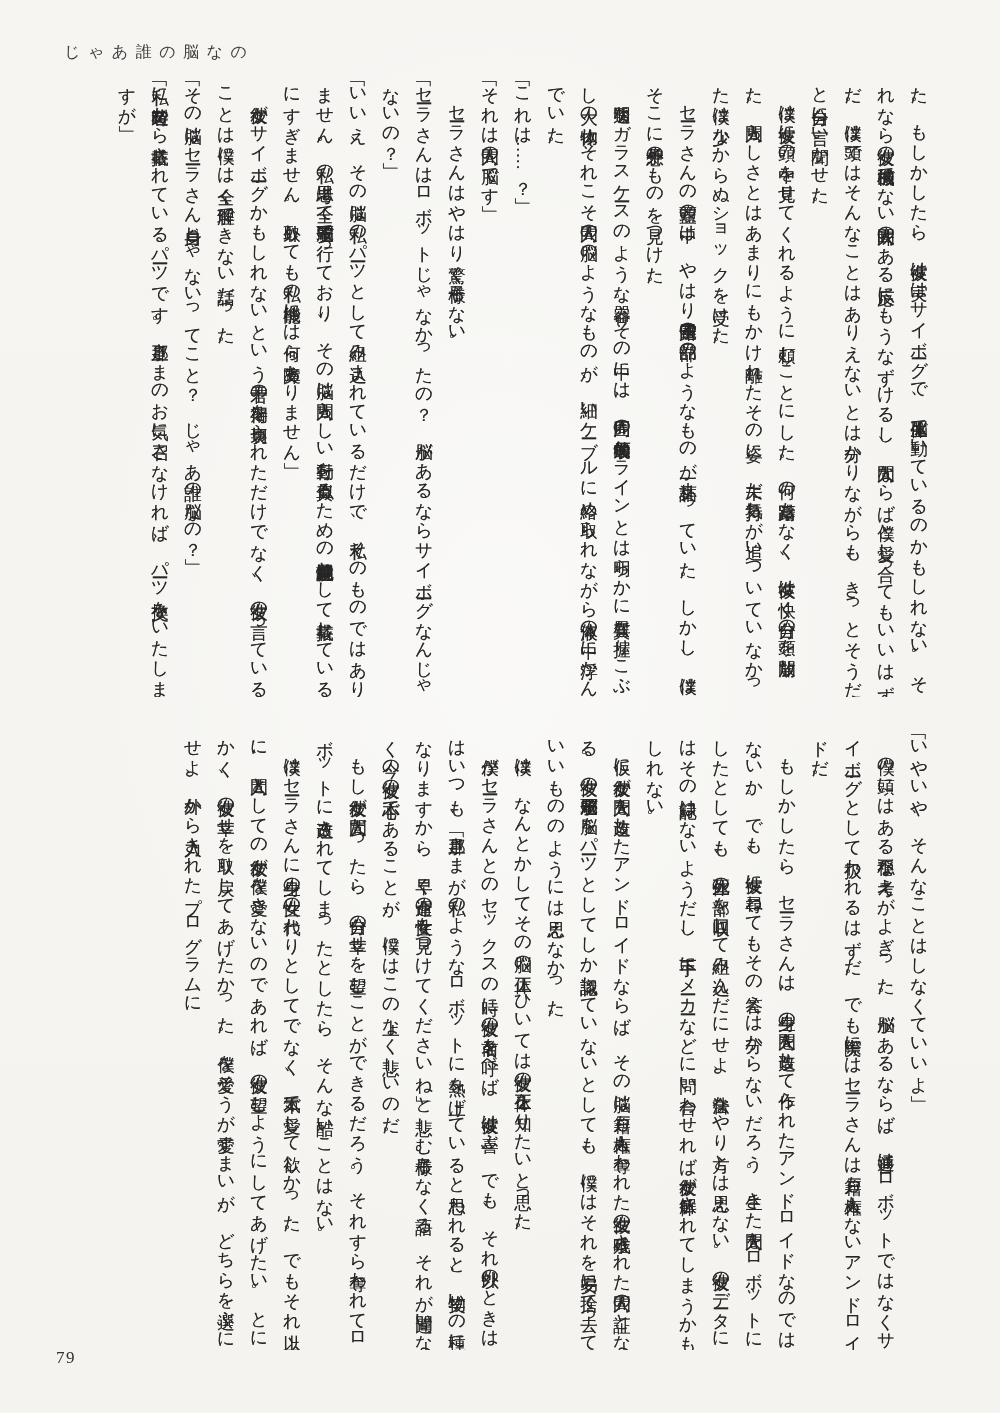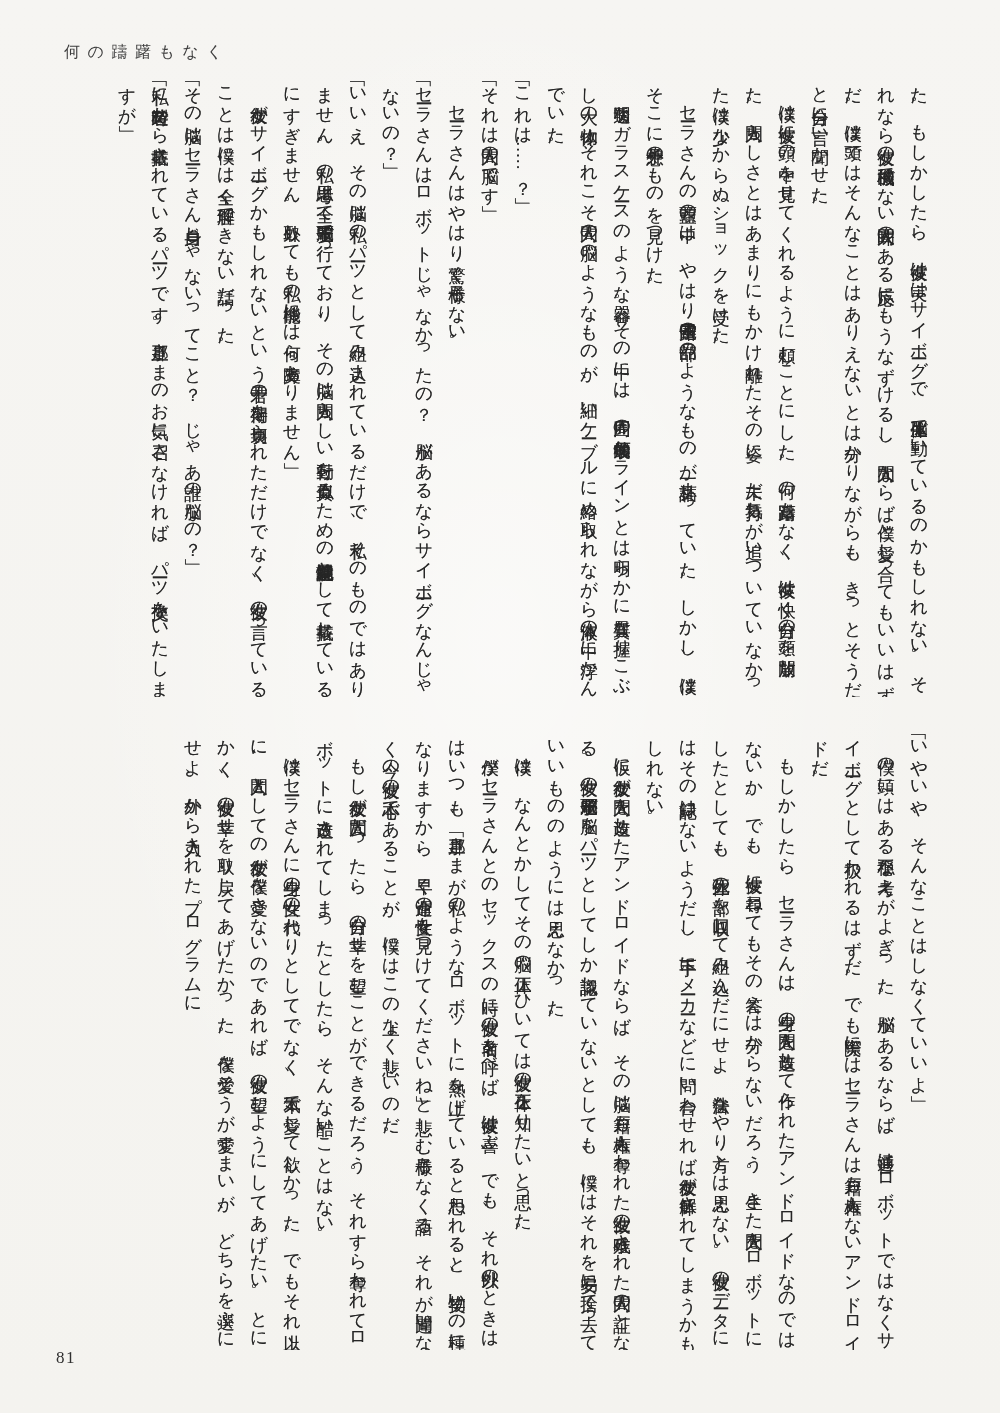--- a/index.html
+++ b/index.html
@@ -53,21 +53,21 @@
     left: 56px;
     font-size: 17px;
     letter-spacing: 1.5px;
     color: #303030;
   }
 </style>
 </head>
 <body>
 
 <div class="page">
-  <div class="running-header">何の躊躇もなく</div>
+  <div class="running-header">じゃあ誰の脳なの</div>
 
   <div class="vblock" id="block-top">
       <p class="">た。もしかしたら、彼女は実はサイボーグで、生体脳で動いているのかもしれない。それなら彼女の機械的でない人間味のある反応にもうなずけるし、人間ならば僕と愛し合ってもいいはずだ。僕は頭ではそんなことはありえないとは分かりながらも、きっとそうだと自分に言い聞かせた。</p>
       <p class="indent">僕は彼女に頭の中を見せてくれるように頼むことにした。何の躊躇もなく、彼女は快く自分の頭を開放した。人間らしさとはあまりにもかけ離れたその姿に、未だ気持ちが追いついていなかった僕は少なからぬショックを受けた。</p>
       <p class="indent">セーラさんの頭蓋の中は、やはり電子回路の部品のようなものが一杯詰まっていた。しかし、僕はそこに予想外のものを見つけた。</p>
       <p class="indent">透明なガラスケースのような容器。その中には、周囲の幾何学的なラインとは明らかに異質な握りこぶし大の物体、それこそ人間の脳のようなものが、細いケーブルに絡め取られながら液体の中に浮かんでいた。</p>
       <p class="">「これは……？」</p>
       <p class="">「それは人間の脳です」</p>
       <p class="indent">セーラさんはやはり驚く様子もない。</p>
       <p class="">「セーラさんはロボットじゃなかったの？　脳があるならサイボーグなんじゃないの？」</p>
@@ -81,14 +81,14 @@
       <p class="">「いやいや、そんなことはしなくていいよ」</p>
       <p class="indent">僕の頭にはある不穏な考えがよぎった。脳があるならば、普通はロボットではなくサイボーグとして扱われるはずだ。でも実際にはセーラさんは戸籍も人権もないアンドロイドだ。</p>
       <p class="indent">もしかしたら、セーラさんは、生身の人間を改造して作られたアンドロイドなのではないか。でも、彼女に尋ねてもその答えは分からないだろう。生きた人間をロボットに改造したとしても、死体の一部を回収して組み込んだにせよ、合法なやり方とは思えない。彼女のデータにはその記録はないようだし、下手にメーカーなどに問い合わせれば彼女が解体されてしまうかもしれない。</p>
       <p class="indent">仮に彼女が人間を改造したアンドロイドならば、その脳は戸籍も人権も奪われた彼女の唯一残された人間の証となる。彼女の電子頭脳が脳をパーツとしてしか認識していないとしても、僕にはそれを安易に捨て去っていいもののようには思えなかった。</p>
       <p class="indent">僕は、なんとかしてその脳の正体、ひいては彼女の正体を知りたいと思った。</p>
       <p class="indent">僕がセーラさんとのセックスの時に彼女の名前を呼べば、彼女は喜ぶ。でも、それ以外のときは彼女はいつも、「旦那さまが私のようなロボットに熱を上げていると思われると、物笑いの種になりますから、早く運命の女性を見つけてくださいね」と悲しむ様子もなく語る。それが間違いなく今の彼女の本心であることが、僕にはこの上なく悲しいのだ。</p>
       <p class="indent">もし彼女が人間だったら、自分の幸せを望むことができるだろう。それすら奪われてロボットに改造されてしまったとしたら、そんな酷いことはない。</p>
       <p class="indent">僕はセーラさんに生身の女性の代わりとしてでなく、本気で愛して欲しかった。でもそれ以上に、人間としての彼女が僕を愛さないのであれば、彼女の望むようにしてあげたい。とにかく、彼女の幸せを取り戻してあげたかった。僕を愛そうが愛すまいが、どちらを選ぶにせよ、外から入力されたプログラムに</p>
     </div>
 
-  <div class="page-number">81</div>
+  <div class="page-number">79</div>
 </div>
 
 </body></html>

